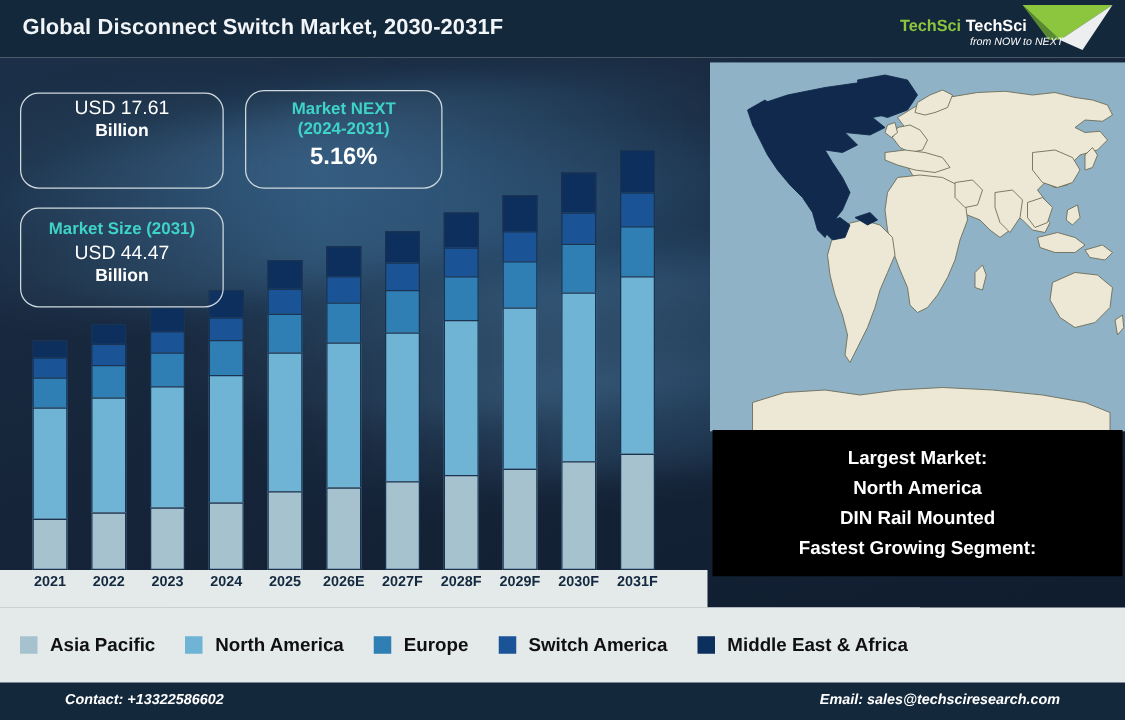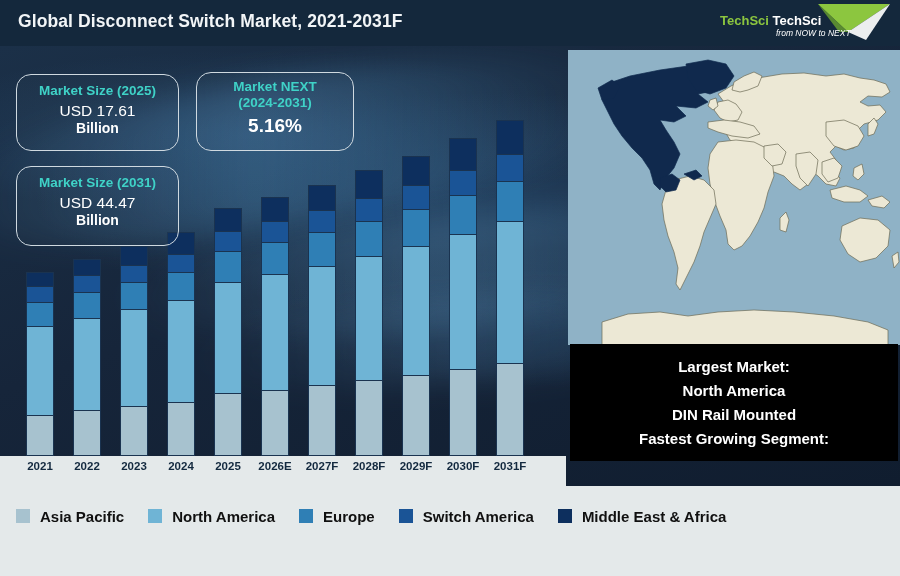--- a/index.html
+++ b/index.html
@@ -214,21 +214,21 @@
   }
   #footer-contact { left: 52px; }
   #footer-email { right: 52px; }
 </style>
 </head>
 <body>
 
 <div id="infographic">
 
   <div id="header">
-    <div id="header-title">Global Disconnect Switch Market, 2021-2031F</div>
+    <div id="header-title">Global Disconnect Switch Market, 2030-2031F</div>
 
     <div id="logo-block">
       <svg id="logo-arrow" viewBox="0 0 196 42">
         <polygon points="120,2 192,2 150,30" fill="#8cc63f"></polygon>
         <polygon points="150,30 192,2 168,38" fill="#ffffff" opacity="0.92"></polygon>
         <polygon points="120,2 150,30 141,30" fill="#6aa32e" opacity="0.8"></polygon>
       </svg>
       <div id="logo-text">
         <span class="tech">TechSci</span><span class="research"> TechSci</span>
       </div>
@@ -236,21 +236,20 @@
     </div>
   </div>
 
   <div id="body-panel">
     <div class="swoosh" id="swoosh-a"></div>
     <div class="swoosh" id="swoosh-b"></div>
     <div class="swoosh" id="swoosh-c"></div>
   </div>
 
   <div class="stat-card" id="card-size-2025">
-    <div class="stat-label">Market Size (2025)</div>
     <div class="stat-value">USD 17.61</div>
     <div class="stat-unit">Billion</div>
   </div>
 
   <div class="stat-card" id="card-cagr">
     <div class="stat-label two-line">Market NEXT</div>
     <div class="stat-label" style="margin-top:0">(2024-2031)</div>
     <div id="cagr-value">5.16%</div>
   </div>
 
@@ -451,14 +450,18 @@
       <div class="legend-item">
         <span class="legend-swatch" style="background: rgb(26, 84, 150);"></span>
         <span class="legend-label">Switch America</span>
       </div>
       <div class="legend-item">
         <span class="legend-swatch" style="background: rgb(13, 47, 94);"></span>
         <span class="legend-label">Middle East &amp; Africa</span>
       </div>
     </div>
 
+  <div id="footer">
+    <div class="footer-text" id="footer-contact">Contact: +13322586602</div>
+    <div class="footer-text" id="footer-email">Email: sales@techsciresearch.com</div>
+  </div>
 
 </div>
 
 </body></html>

